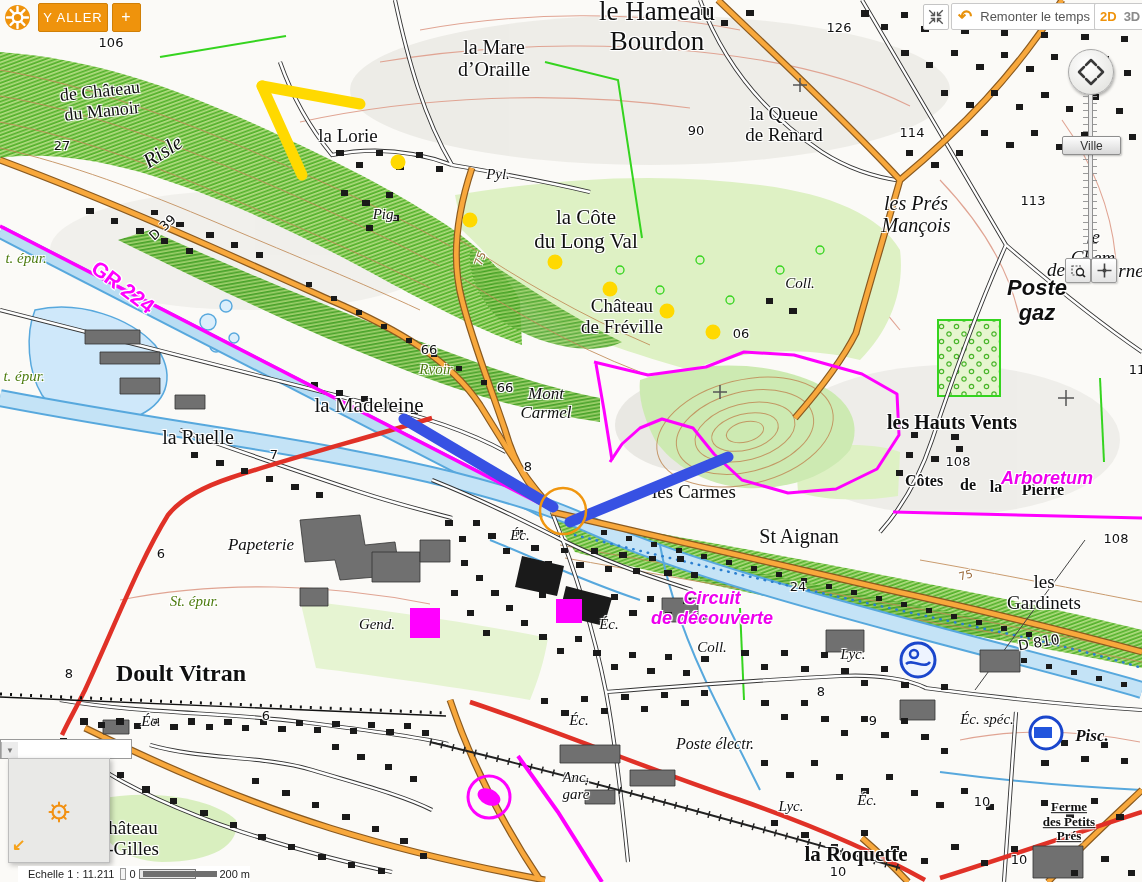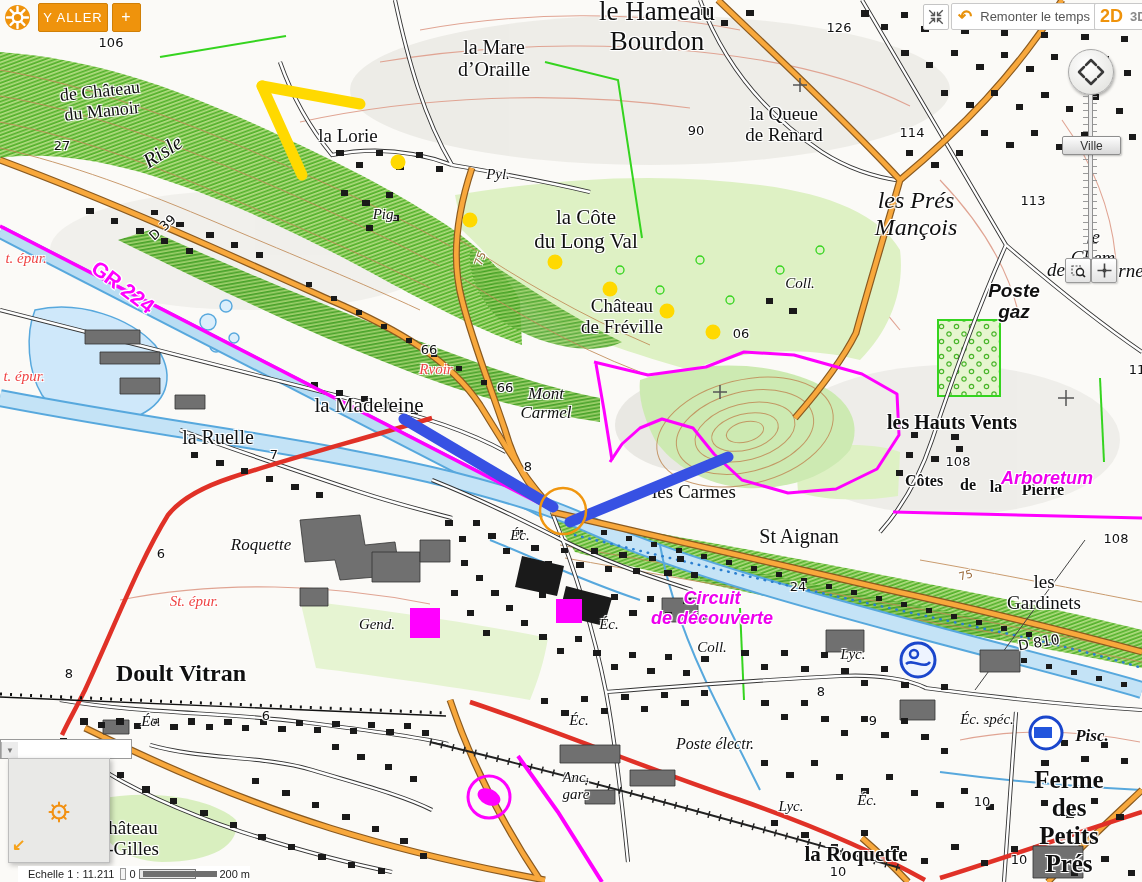--- a/index.html
+++ b/index.html
@@ -5,52 +5,52 @@
   html,body{margin:0;padding:0;background:#fbfaf7;}
   #stage{position:relative;width:1142px;height:882px;overflow:hidden;font-family:"Liberation Sans",sans-serif;}
   #basemap,#annot{position:absolute;left:0;top:0;}
   #annot{pointer-events:none;}
   
   .L{position:absolute;transform:translate(-50%,-50%);font-family:"Liberation Serif","DejaVu Serif",serif;
      color:#101010;white-space:pre-line;text-align:center;line-height:1.12;z-index:3;
      text-shadow:-1px -1px 0 #fff,1px -1px 0 #fff,-1px 1px 0 #fff,1px 1px 0 #fff,0 0 3px #fff;}
   .Lbig{font-size:27px;}
   .Lp21{font-size:21px;} .Lp20{font-size:20px;} .Lp19{font-size:19px;} .Lp18{font-size:18px;}
-  .Lit20{font-style:italic;font-size:24px;} .Lit19{font-style:italic;font-size:19px;} .Lit17{font-style:italic;font-size:17px;}
+  .Lit20{font-style:italic;font-size:20px;} .Lit19{font-style:italic;font-size:19px;} .Lit17{font-style:italic;font-size:17px;}
   .Lriv{font-style:italic;font-size:21px;}
   .Lnum{font-family:"DejaVu Sans","Liberation Sans",sans-serif;font-size:13px;}
   .Ln14{font-size:14px;} .Ln13{font-size:13px;}
   .Lgr{font-family:"Liberation Sans",sans-serif;font-weight:bold;font-size:21px;color:#ff00ff;}
-  .Lblue{font-style:italic;font-size:15px;color:#ef4444;}
+  .Lblue{font-style:italic;font-size:15px;color:#4d7c0f;}
   .Lmag{font-family:"Liberation Sans",sans-serif;font-weight:bold;font-style:italic;font-size:18px;color:#ee00ee;}
   .Lb24{font-weight:bold;font-size:24px;} .Lb21{font-weight:bold;font-size:21px;}
-  .Lb20{font-weight:bold;font-size:20px;} .Lb19{font-weight:bold;font-size:25px;} .Lb16{font-weight:bold;font-size:16px;}
+  .Lb20{font-weight:bold;font-size:20px;} .Lb19{font-weight:bold;font-size:13px;text-decoration:underline;} .Lb16{font-weight:bold;font-size:16px;}
   .Lab{font-style:italic;font-size:15px;} .Lab16{font-style:italic;font-size:16px;} .Lab17{font-style:italic;font-size:17px;}
   .Labb{font-style:italic;font-weight:bold;font-size:17px;}
-  .Lpg{font-family:"Liberation Sans",sans-serif;font-weight:bold;font-style:italic;font-size:19px;}
+  .Lpg{font-family:"Liberation Sans",sans-serif;font-weight:bold;font-style:italic;font-size:22px;margin-left:23px;}
   .Lbrown{font-family:"DejaVu Sans",sans-serif;font-size:11px;color:#9a6a3a;}
   
   .chrome{position:absolute;z-index:10;}
   #searchwrap{left:4px;top:2px;height:30px;display:flex;align-items:center;}
   #search-icon{width:27px;height:27px;margin-right:2px;}
   #search-input{width:278px;height:23px;border:1px solid #b0b0b0;border-radius:2px;font-size:13px;color:#333;
      padding:0 4px;font-family:"Liberation Sans",sans-serif;}
   .obtn{background:#ef930c;color:#fff;border:1px solid #d07f06;border-radius:2px;height:27px;
      font-size:13px;letter-spacing:1px;display:flex;align-items:center;justify-content:center;cursor:pointer;}
   #go-btn{width:68px;margin-left:5px;}
   #add-btn{width:27px;margin-left:4px;font-size:16px;}
   #collapse-btn{left:923px;top:4px;width:24px;height:24px;background:#fff;border:1px solid #c4c4c4;border-radius:2px;
      display:flex;align-items:center;justify-content:center;}
   #remonter{left:951px;top:3px;height:25px;background:#fff;border:1px solid #c9c9c9;border-radius:2px;
      display:flex;align-items:center;padding:0 8px 0 6px;}
   #undo-icon{color:#e8920c;font-weight:bold;font-size:17px;margin-right:8px;line-height:1;}
   #remonter-label{font-size:13px;color:#555;}
   #modes{left:1094px;top:3px;height:25px;background:#fff;border:1px solid #c9c9c9;border-radius:2px;
      display:flex;align-items:center;padding:0 5px;gap:7px;}
-  #mode-2d{color:#ef930c;font-weight:bold;font-size:18px;}
+  #mode-2d{color:#ef930c;font-weight:bold;font-size:13px;}
   #mode-3d{color:#8a8a8a;font-weight:bold;font-size:13px;}
   #panwheel{left:1068px;top:49px;width:44px;height:44px;border-radius:50%;
      background:radial-gradient(circle at 40% 35%,#ffffff,#dededa);border:1px solid #a8a8a8;
      box-shadow:1px 2px 3px rgba(0,0,0,.3);}
   #slider-ticks{left:1083px;top:96px;width:14px;height:162px;
      background:repeating-linear-gradient(to bottom,#9a9a9a 0 1px,transparent 1px 7px);}
   #slider-rail{left:1088px;top:95px;width:3px;height:164px;background:#ececec;border-left:1px solid #909090;border-right:1px solid #909090;}
   #slider-handle{left:1062px;top:136px;width:57px;height:17px;background:linear-gradient(#fdfdfd,#d8d8d8);
      border:1px solid #8e8e8e;border-radius:2px;display:flex;align-items:center;justify-content:center;
      font-size:12px;color:#333;box-shadow:1px 1px 2px rgba(0,0,0,.25);}
@@ -342,21 +342,21 @@
   <div class="L Lp21" style="left:586px;top:230px">la Côte
 du Long Val</div>
   <div class="L Lp19" style="left:622px;top:316px">Château
 de Fréville</div>
   <div class="L Lnum" style="left:741px;top:334px">06</div>
   <div class="L Lgr" style="left:123px;top:287px;transform:translate(-50%,-50%) rotate(37deg)">GR 224</div>
   <div class="L Lblue" style="left:26px;top:258px">t. épur.</div>
   <div class="L Lblue" style="left:24px;top:376px">t. épur.</div>
   <div class="L Lblue" style="left:194px;top:601px">St. épur.</div>
   <div class="L Lp21" style="left:369px;top:406px">la Madeleine</div>
-  <div class="L Lp20" style="left:218px;top:437px">la Ruelle</div>
+  <div class="L Lp20" style="left:198px;top:437px">la Ruelle</div>
   <div class="L Lblue" style="left:436px;top:369px">Rvoir</div>
   <div class="L Lnum" style="left:429px;top:350px">66</div>
   <div class="L Lnum" style="left:505px;top:388px">66</div>
   <div class="L Lit17" style="left:546px;top:403px">Mont
 Carmel</div>
   <div class="L Lp19" style="left:694px;top:492px">les Carmes</div>
   <div class="L Lp20" style="left:799px;top:536px">St  Aignan</div>
   <div class="L Lb16" style="left:924px;top:481px">Côtes</div>
   <div class="L Lb16" style="left:968px;top:485px">de</div>
   <div class="L Lb16" style="left:996px;top:487px">la</div>
@@ -381,21 +381,21 @@
   <div class="L Lab" style="left:800px;top:283px">Coll.</div>
   <div class="L Lab" style="left:520px;top:535px">Éc.</div>
   <div class="L Lab" style="left:609px;top:624px">Éc.</div>
   <div class="L Lab" style="left:151px;top:721px">Éc.</div>
   <div class="L Lab" style="left:579px;top:720px">Éc.</div>
   <div class="L Lab" style="left:867px;top:800px">Éc.</div>
   <div class="L Lab16" style="left:715px;top:744px">Poste électr.</div>
   <div class="L Lab" style="left:576px;top:786px">Anc.
 gare</div>
   <div class="L Lab" style="left:377px;top:624px">Gend.</div>
-  <div class="L Lab17" style="left:261px;top:545px">Roquette</div>
+  <div class="L Lab17" style="left:261px;top:545px">Papeterie</div>
   <div class="L Lb24" style="left:181px;top:673px">Doult Vitran</div>
   <div class="L Lmag" style="left:712px;top:608px">Circuit
 de découverte</div>
   <div class="L Lp19" style="left:133px;top:838px">hâteau
 -Gilles</div>
   <div class="L Lpg" style="left:1014px;top:301px">Poste
 gaz</div>
   <div class="L Lit19" style="left:1093px;top:247px">le Chem</div>
   <div class="L Lit19" style="left:1056px;top:270px">de</div>
   <div class="L Lit19" style="left:1131px;top:271px">rne</div>

